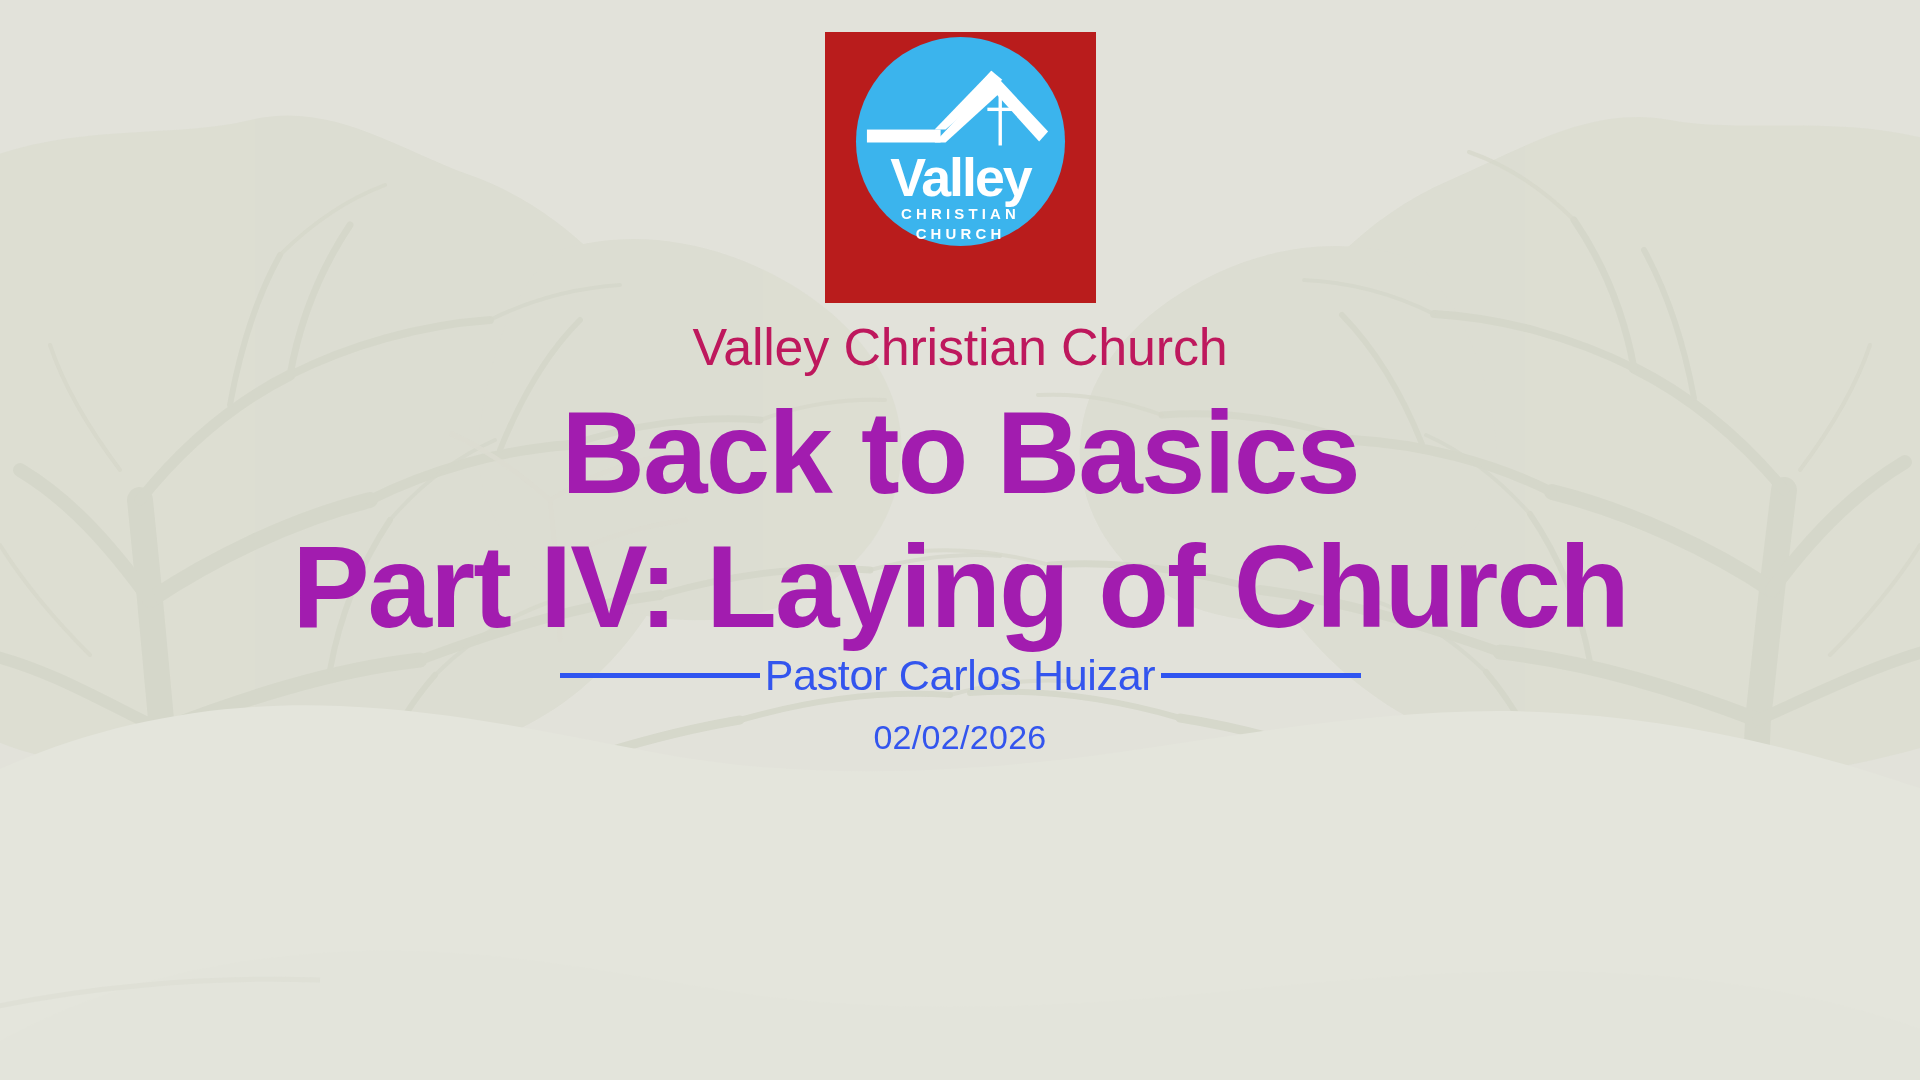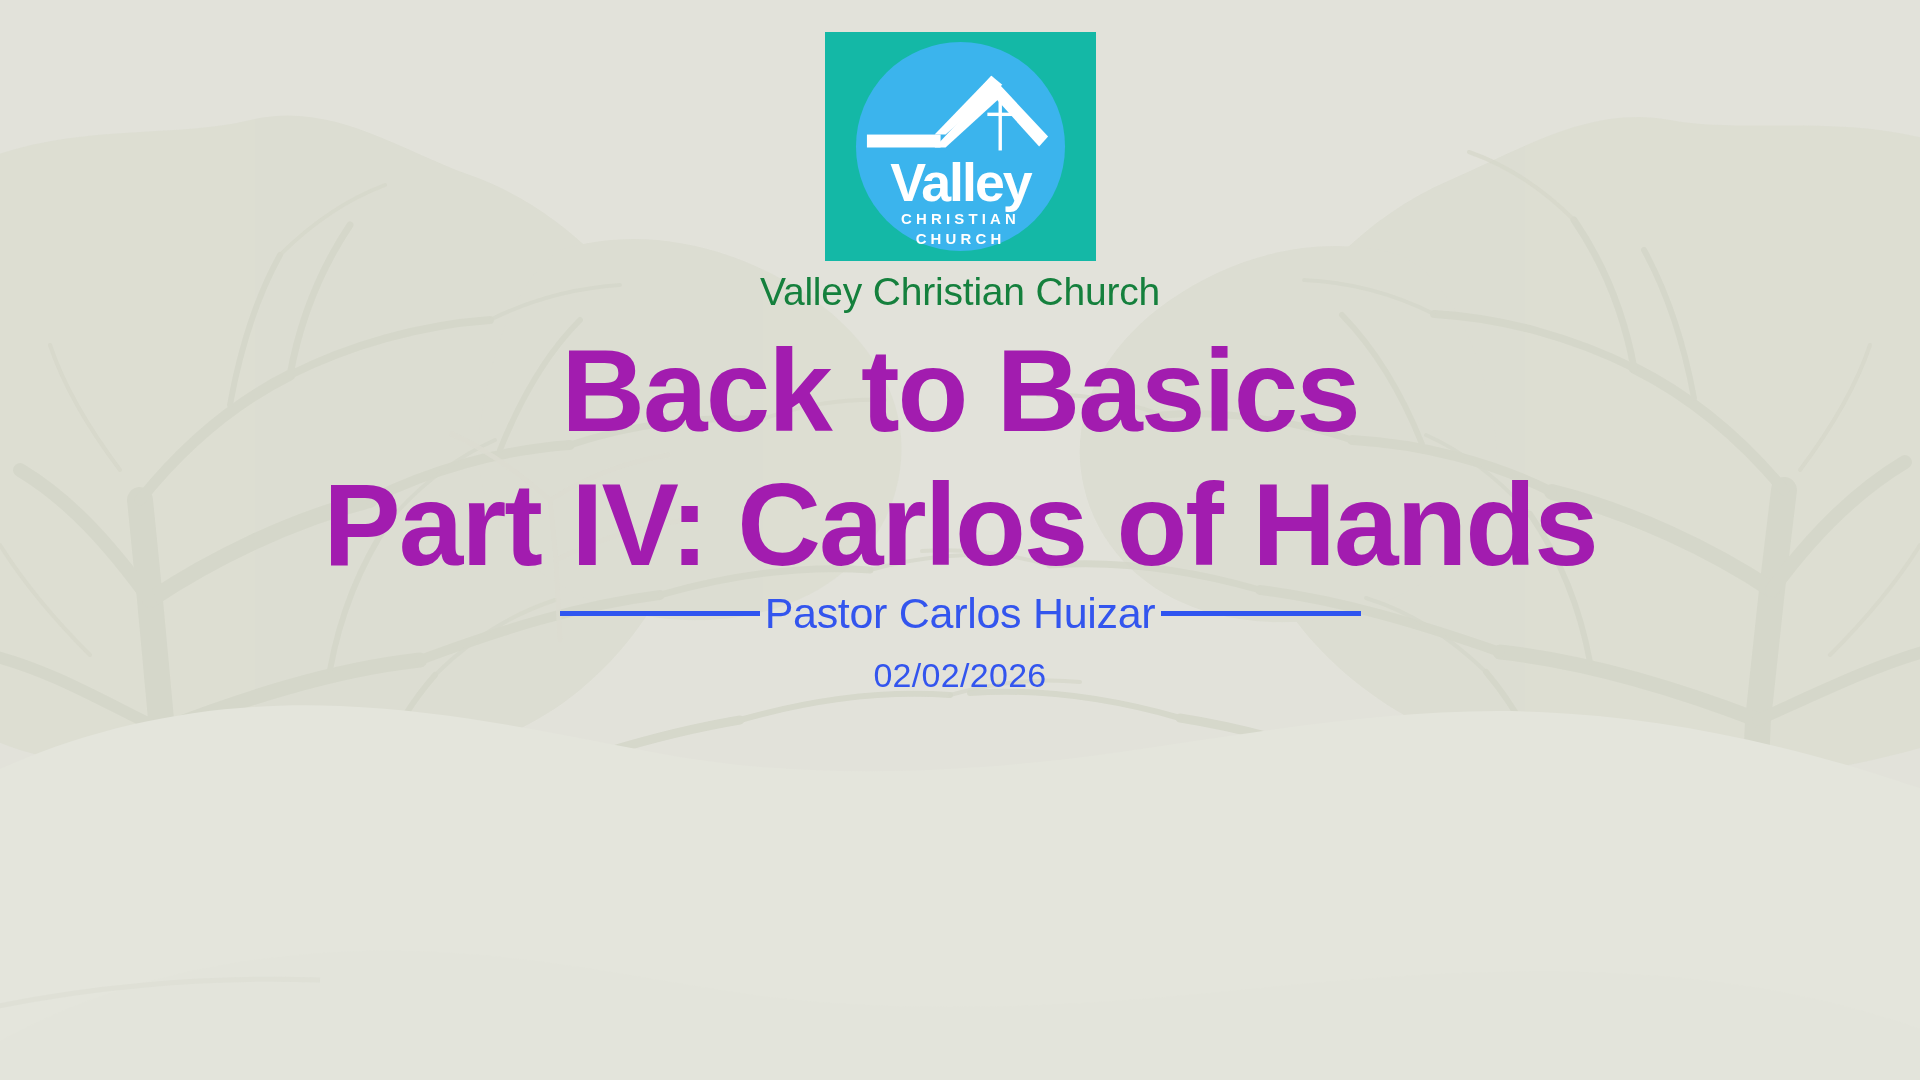--- a/index.html
+++ b/index.html
@@ -42,37 +42,36 @@
     inset: 0;
     display: flex;
     flex-direction: column;
     align-items: center;
     z-index: 5;
   }
 
   
   .logo-card {
     width: 271px;
-    height: 229px;
+    height: 271px;
     margin-top: 32px;
-    background: #14b8a6;
+    background: #b91c1c;
     display: flex;
-    align-items: center;
     justify-content: center;
     flex: 0 0 auto;
   }
   .logo-card svg { display: block; width: 219px; height: 219px; }
 
   
   .church-name {
-    margin-top: 11px;
-    font-size: 39px;
+    margin-top: 18px;
+    font-size: 52px;
     font-weight: 500;
     letter-spacing: -0.2px;
-    color: #15803d;
+    color: #be185d;
     line-height: 1;
     white-space: nowrap;
   }
 
   
   .title-line {
     font-size: 116px;
     font-weight: 700;
     color: #a21caf;
     line-height: 1.0;
@@ -278,21 +277,21 @@
         <text x="110" y="188" text-anchor="middle" font-family="'Liberation Sans', sans-serif" font-size="15" font-weight="700" letter-spacing="4.2" fill="#ffffff">CHRISTIAN</text>
 
         <text x="110" y="208" text-anchor="middle" font-family="'Liberation Sans', sans-serif" font-size="15" font-weight="700" letter-spacing="4.2" fill="#ffffff">CHURCH</text>
       </svg>
     </div>
 
     <div class="church-name">Valley Christian Church</div>
 
     <div class="title-line title-line-1">Back to Basics</div>
 
-    <div class="title-line title-line-2">Part IV: Carlos of Hands</div>
+    <div class="title-line title-line-2">Part IV: Laying of Church</div>
 
     <div class="speaker-row">
       <span class="rule rule-left"></span>
       <span class="rule rule-right"></span>
       <span class="speaker-name">Pastor Carlos Huizar</span>
     </div>
 
     <div class="date">02/02/2026</div>
 
   </div>

